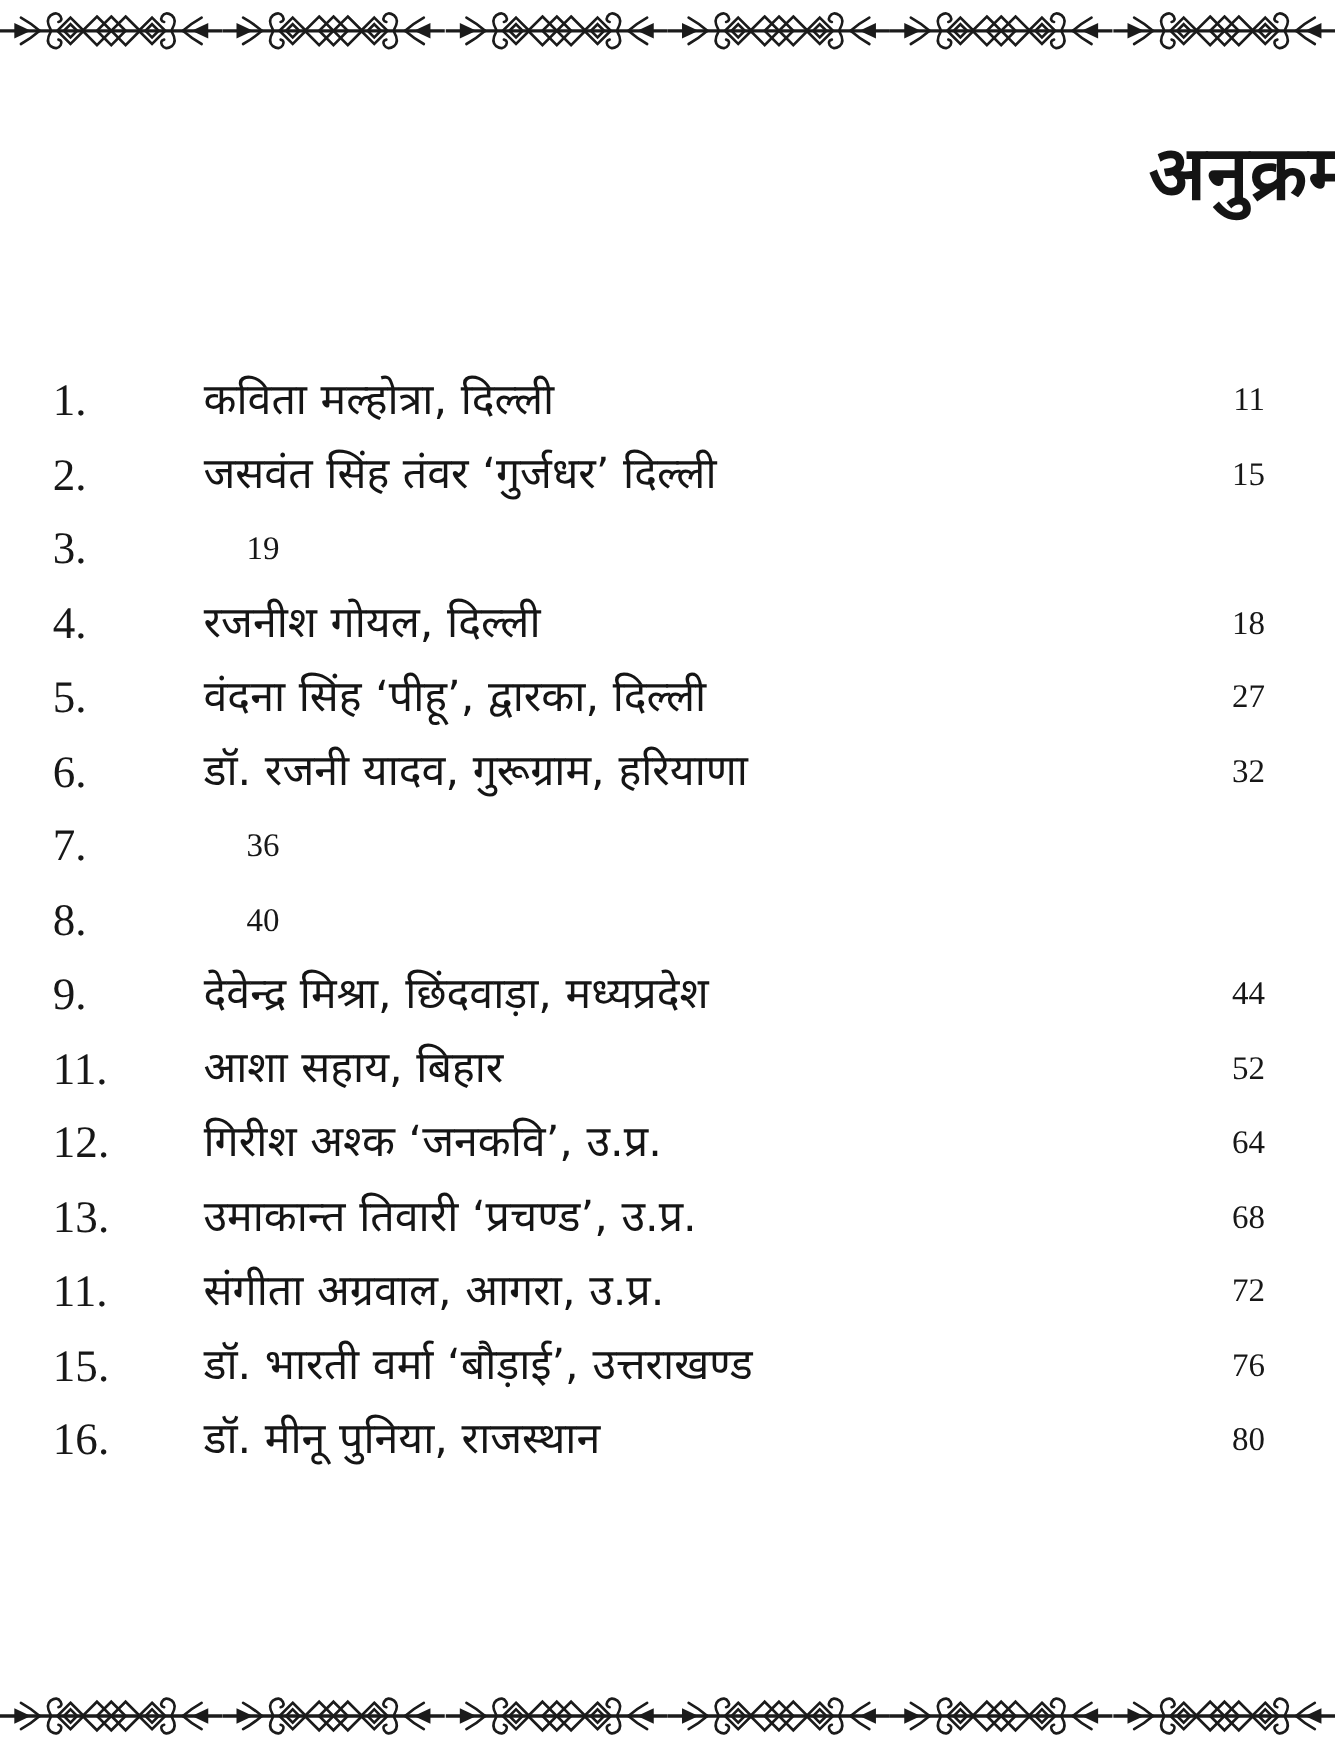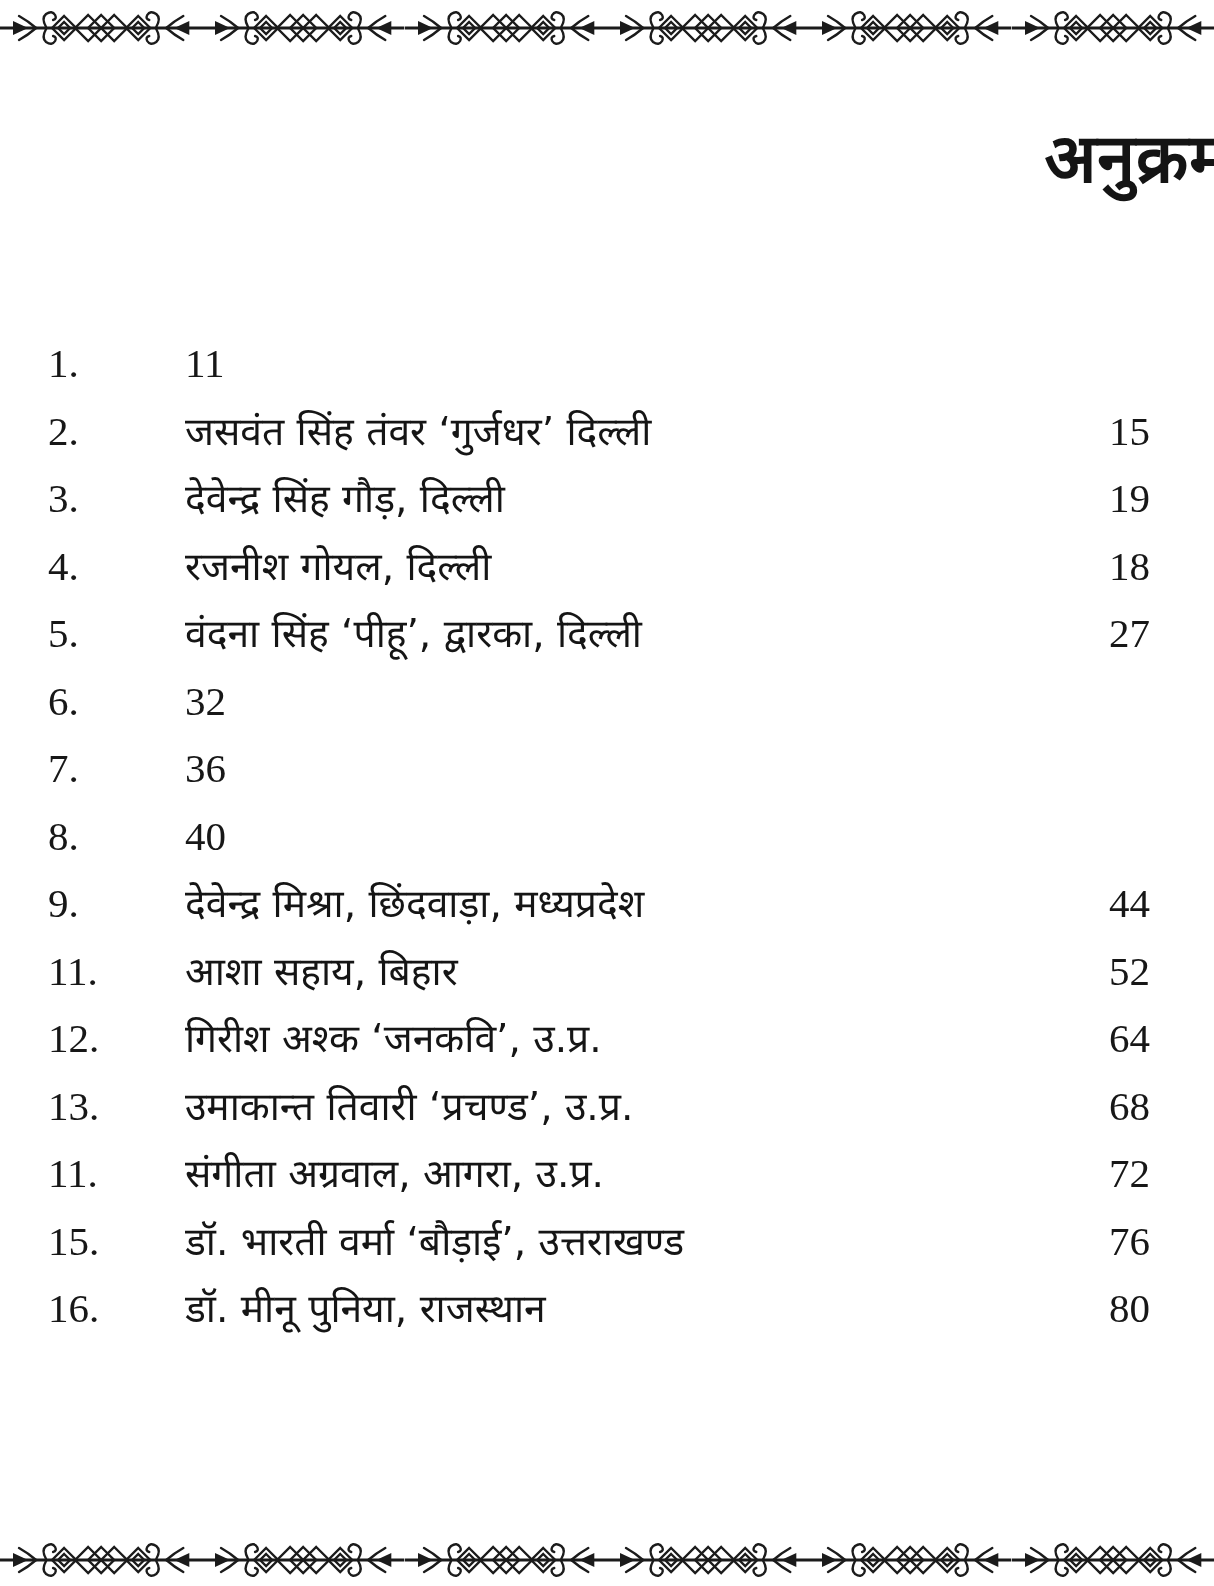--- a/index.html
+++ b/index.html
@@ -75,22 +75,23 @@
   }
   .toc-name {
     flex: 1 1 auto;
     overflow: hidden;
     font-size: 39px;
     color: #151515;
   }
   .toc-page {
     flex: 0 0 auto;
     font-family: "Liberation Serif", serif;
-    font-size: 41px;
+    font-size: 30px;
     text-align: right;
+    margin-left: 39px;
   }
   .defs-holder { position: absolute; width: 0; height: 0; overflow: hidden; }
 </style>
 </head>
 <body>
 
 <svg class="defs-holder" aria-hidden="true">
   <defs>
     <g id="orn-unit">
       <line class="orn-line" x1="0" y1="22" x2="202" y2="22"></line>
@@ -136,49 +137,50 @@
     <svg viewBox="0 0 202 44" preserveAspectRatio="none">
         <use href="#orn-unit"></use>
       </svg>
   </div>
 
   <h1 class="title">अनुक्रम</h1>
 
   <div class="toc">
   <div class="toc-row">
     <span class="toc-num">1.</span>
+    <span class="toc-name">कविता मल्होत्रा, दिल्ली</span>
     <span class="toc-page">11</span>
   </div>
 
   <div class="toc-row">
     <span class="toc-num">2.</span>
     <span class="toc-name">जसवंत सिंह तंवर ‘गुर्जधर’ दिल्ली</span>
     <span class="toc-page">15</span>
   </div>
 
   <div class="toc-row">
     <span class="toc-num">3.</span>
-    <span class="toc-name">देवेन्द्र सिंह गौड़, दिल्ली</span>
     <span class="toc-page">19</span>
   </div>
 
   <div class="toc-row">
     <span class="toc-num">4.</span>
     <span class="toc-name">रजनीश गोयल, दिल्ली</span>
     <span class="toc-page">18</span>
   </div>
 
   <div class="toc-row">
     <span class="toc-num">5.</span>
     <span class="toc-name">वंदना सिंह ‘पीहू’, द्वारका, दिल्ली</span>
     <span class="toc-page">27</span>
   </div>
 
   <div class="toc-row">
     <span class="toc-num">6.</span>
+    <span class="toc-name">डॉ. रजनी यादव, गुरूग्राम, हरियाणा</span>
     <span class="toc-page">32</span>
   </div>
 
   <div class="toc-row">
     <span class="toc-num">7.</span>
     <span class="toc-page">36</span>
   </div>
 
   <div class="toc-row">
     <span class="toc-num">8.</span>

